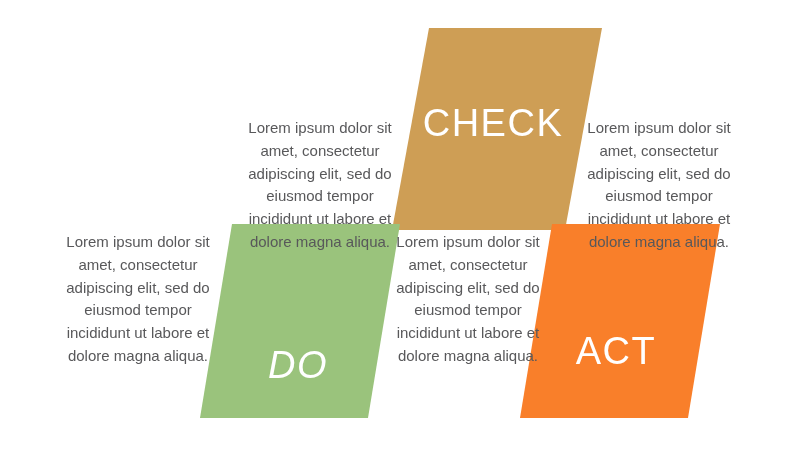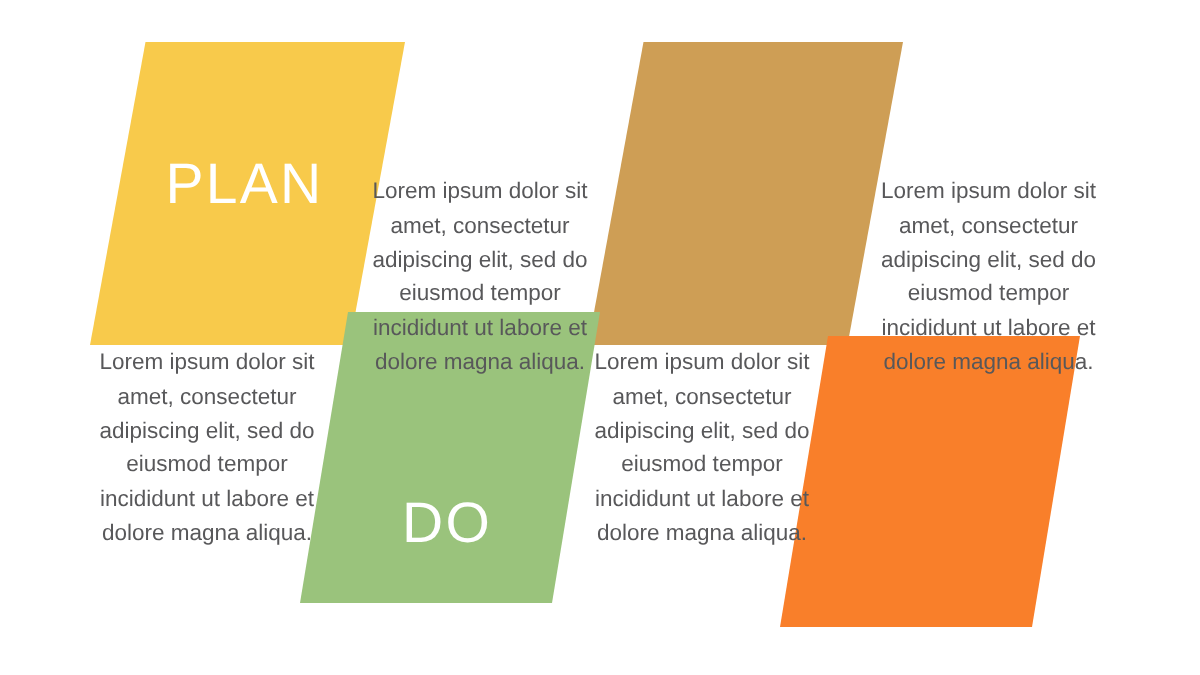--- a/index.html
+++ b/index.html
@@ -40,21 +40,21 @@
     font-weight: 300;
     letter-spacing: 1.5px;
     line-height: 1;
     white-space: nowrap;
     font-family: "Liberation Sans", sans-serif;
   }
 
   
   #shape-plan  { left: 60px;  top: 28px;  width: 210px; height: 202px; }
   #shape-check { left: 392px; top: 28px;  width: 210px; height: 202px; }
-  #shape-do    { left: 200px; top: 208px; width: 200px; height: 222px; }
+  #shape-do    { left: 200px; top: 224px; width: 200px; height: 222px; font-style: italic; }
   #shape-act   { left: 520px; top: 224px; width: 200px; height: 194px; }
 
   
   #label-plan  { transform: translate(-2px, -6px); }
   #label-check { transform: translate(-4px, -6px); }
   #label-do    { transform: translate(-2px, 30px); }
   #label-act   { transform: translate(-4px, 30px); }
 
   
   .body-text {
@@ -69,44 +69,40 @@
   #text-plan  { left: 246px; top: 117px; width: 148px; }
   #text-check { left: 584px; top: 117px; width: 150px; }
   #text-do    { left: 62px;  top: 231px; width: 152px; }
   #text-act   { left: 394px; top: 231px; width: 148px; }
 </style>
 </head>
 <body>
 
 <div class="canvas" style="width: 800px; height: 450px; background: rgb(255, 255, 255);">
 
-  <div class="shape" id="shape-plan">
-    <svg width="210" height="202" viewBox="0 0 210 202" aria-hidden="true">
-      <polygon points="37,0 210,0 173,202 0,202" fill="#F8CA4B"></polygon>
-    </svg>
-    <span class="shape-label" id="label-plan" style="color: rgb(255, 255, 255);">PLAN</span>
-  </div>
 
   <div class="shape" id="shape-check">
     <svg width="210" height="202" viewBox="0 0 210 202" aria-hidden="true">
       <polygon points="37,0 210,0 173,202 0,202" fill="#CE9E55"></polygon>
     </svg>
+    <span class="shape-label" id="label-check" style="color: rgb(255, 255, 255);">CHECK</span>
   </div>
 
   <div class="shape" id="shape-do">
     <svg width="200" height="194" viewBox="0 0 200 194" aria-hidden="true">
       <polygon points="32,0 200,0 168,194 0,194" fill="#9AC37C"></polygon>
     </svg>
     <span class="shape-label" id="label-do" style="color: rgb(255, 255, 255);">DO</span>
   </div>
 
   <div class="shape" id="shape-act">
     <svg width="200" height="194" viewBox="0 0 200 194" aria-hidden="true">
       <polygon points="32,0 200,0 168,194 0,194" fill="#F97F2A"></polygon>
     </svg>
+    <span class="shape-label" id="label-act" style="color: rgb(255, 255, 255);">ACT</span>
   </div>
 
   <div class="body-text" id="text-plan" style="color: rgb(88, 88, 90);">Lorem ipsum dolor sit amet, consectetur adipiscing elit, sed do eiusmod tempor incididunt ut labore et dolore magna aliqua.</div>
 
   <div class="body-text" id="text-check" style="color: rgb(88, 88, 90);">Lorem ipsum dolor sit amet, consectetur adipiscing elit, sed do eiusmod tempor incididunt ut labore et dolore magna aliqua.</div>
 
   <div class="body-text" id="text-do" style="color: rgb(88, 88, 90);">Lorem ipsum dolor sit amet, consectetur adipiscing elit, sed do eiusmod tempor incididunt ut labore et dolore magna aliqua.</div>
 
   <div class="body-text" id="text-act" style="color: rgb(88, 88, 90);">Lorem ipsum dolor sit amet, consectetur adipiscing elit, sed do eiusmod tempor incididunt ut labore et dolore magna aliqua.</div>
 

